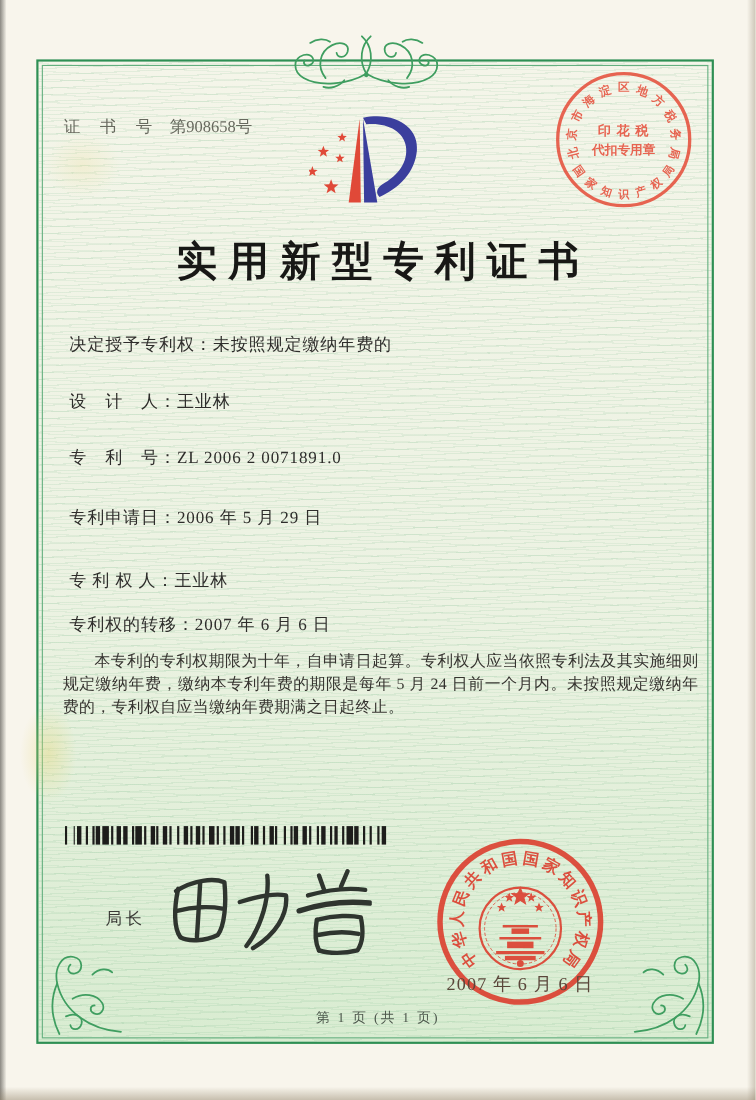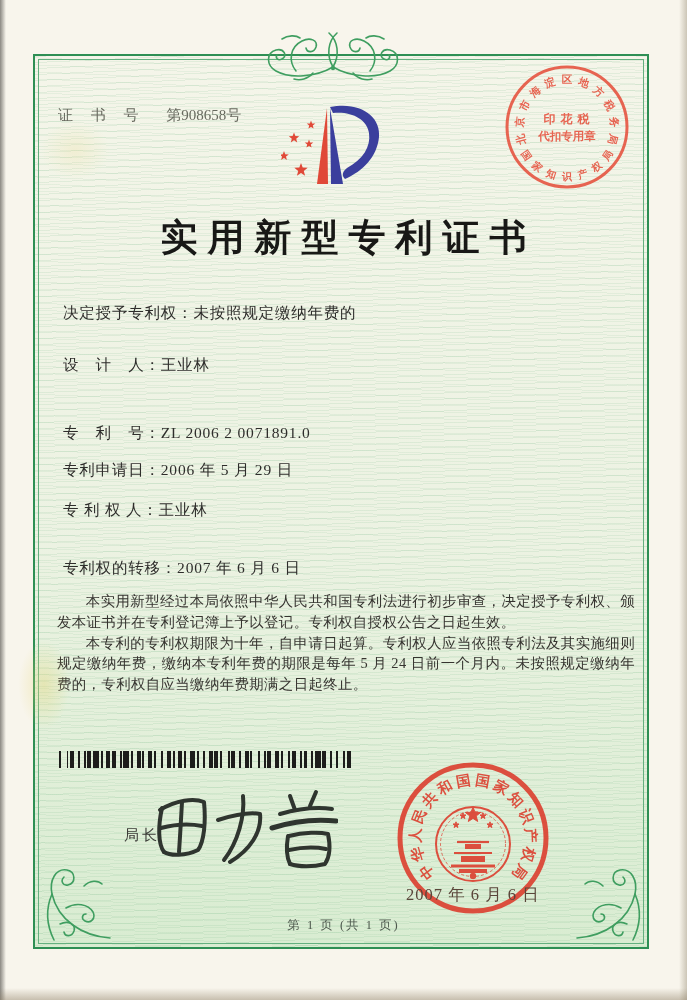--- a/index.html
+++ b/index.html
@@ -30,30 +30,30 @@
     background:
       repeating-linear-gradient(177.5deg,rgba(110,180,130,.14) 0 1px,rgba(0,0,0,0) 1px 6px),
       repeating-linear-gradient(182.5deg,rgba(110,180,130,.11) 0 1px,rgba(0,0,0,0) 1px 7px);}
   
   .orn{color:#3f9e60;}
   .orn-top{left:238px;top:27px;}
   .orn-bl{left:36px;top:856px;}
   .orn-br{left:573px;top:856px;transform:scaleX(-1);}
   
   .cert-no{left:58px;top:106px;font-size:15px;color:#67695e;}
-  .cert-no .lbl{letter-spacing:7px;margin-right:17px;}
+  .cert-no .lbl{letter-spacing:7px;margin-right:5px;}
   .title{left:0;top:213px;width:100%;text-align:center;font-size:37px;font-weight:700;
     letter-spacing:10px;text-indent:10px;color:#181816;}
   .field{left:63px;font-size:15.5px;color:#2e2d2b;letter-spacing:.8px;white-space:nowrap;}
   .body-text{left:57px;top:591px;width:578px;font-size:14.4px;line-height:20.8px;
     color:#35332f;text-align:justify;letter-spacing:.4px;}
   .body-text p{margin:0;text-indent:2em;}
   .barcode{left:59px;top:751px;width:293px;height:17px;overflow:hidden;display:flex;}
   .barcode span{height:100%;flex:none;}
-  .sig-role{left:124px;top:826px;font-size:15px;letter-spacing:3px;color:#3a3a36;}
+  .sig-role{left:96px;top:826px;font-size:15px;letter-spacing:3px;color:#3a3a36;}
   .sig-svg{left:148px;top:786px;}
   .sig-svg path{stroke:#2f352f;fill:none;stroke-linecap:round;stroke-linejoin:round;}
   .seal-main{left:383px;top:748px;}
   .seal-date{left:406px;top:884px;font-size:16.5px;letter-spacing:1px;color:#5a463a;white-space:nowrap;}
   .stamp{left:500px;top:60px;}
   .page-num{left:0;top:917px;width:100%;text-align:center;font-size:12.5px;
     letter-spacing:2px;color:#4d584d;}
   svg text{font-family:"Liberation Serif","DejaVu Serif",serif;font-weight:bold;}
   
   .logo{left:281px;top:97px;}
@@ -148,35 +148,34 @@
 </svg>
 
 <div class="abs title">实用新型专利证书</div>
 
 <div class="abs field" style="top:303px">
   <span>决定授予专利权：</span><span>未按照规定缴纳年费的</span>
 </div>
 <div class="abs field" style="top:355px">
   <span>设　计　人：</span><span>王业林</span>
 </div>
-<div class="abs field" style="top:423px">
+<div class="abs field" style="top:406px">
   <span>专　利　号：</span><span>ZL 2006 2 0071891.0</span>
 </div>
 <div class="abs field" style="top:460px">
   <span>专利申请日：</span><span>2006 年 5 月 29 日</span>
 </div>
-<div class="abs field" style="top:500px">
+<div class="abs field" style="top:518px">
   <span>专 利 权 人：</span><span>王业林</span>
 </div>
 <div class="abs field" style="top:558px">
   <span>专利权的转移：</span><span>2007 年 6 月 6 日</span>
 </div>
 
 <div class="abs body-text">
-  <p>本实用新型经过本局依照中华人民共和国专利法进行初步审查，决定授予专利权、颁发本证书并在专利登记簿上予以登记。专利权自授权公告之日起生效。</p>
   <p>本专利的专利权期限为十年，自申请日起算。专利权人应当依照专利法及其实施细则规定缴纳年费，缴纳本专利年费的期限是每年 5 月 24 日前一个月内。未按照规定缴纳年费的，专利权自应当缴纳年费期满之日起终止。</p>
 </div>
 
 <div id="barcode" class="abs barcode">
     <span style="width: 1.9px; background: rgb(29, 29, 27);"></span>
     <span style="width: 5.7px; background: transparent;"></span>
     <span style="width: 1.9px; background: rgb(29, 29, 27);"></span>
     <span style="width: 1.9px; background: transparent;"></span>
     <span style="width: 3.8px; background: rgb(29, 29, 27);"></span>
     <span style="width: 3.8px; background: transparent;"></span>

